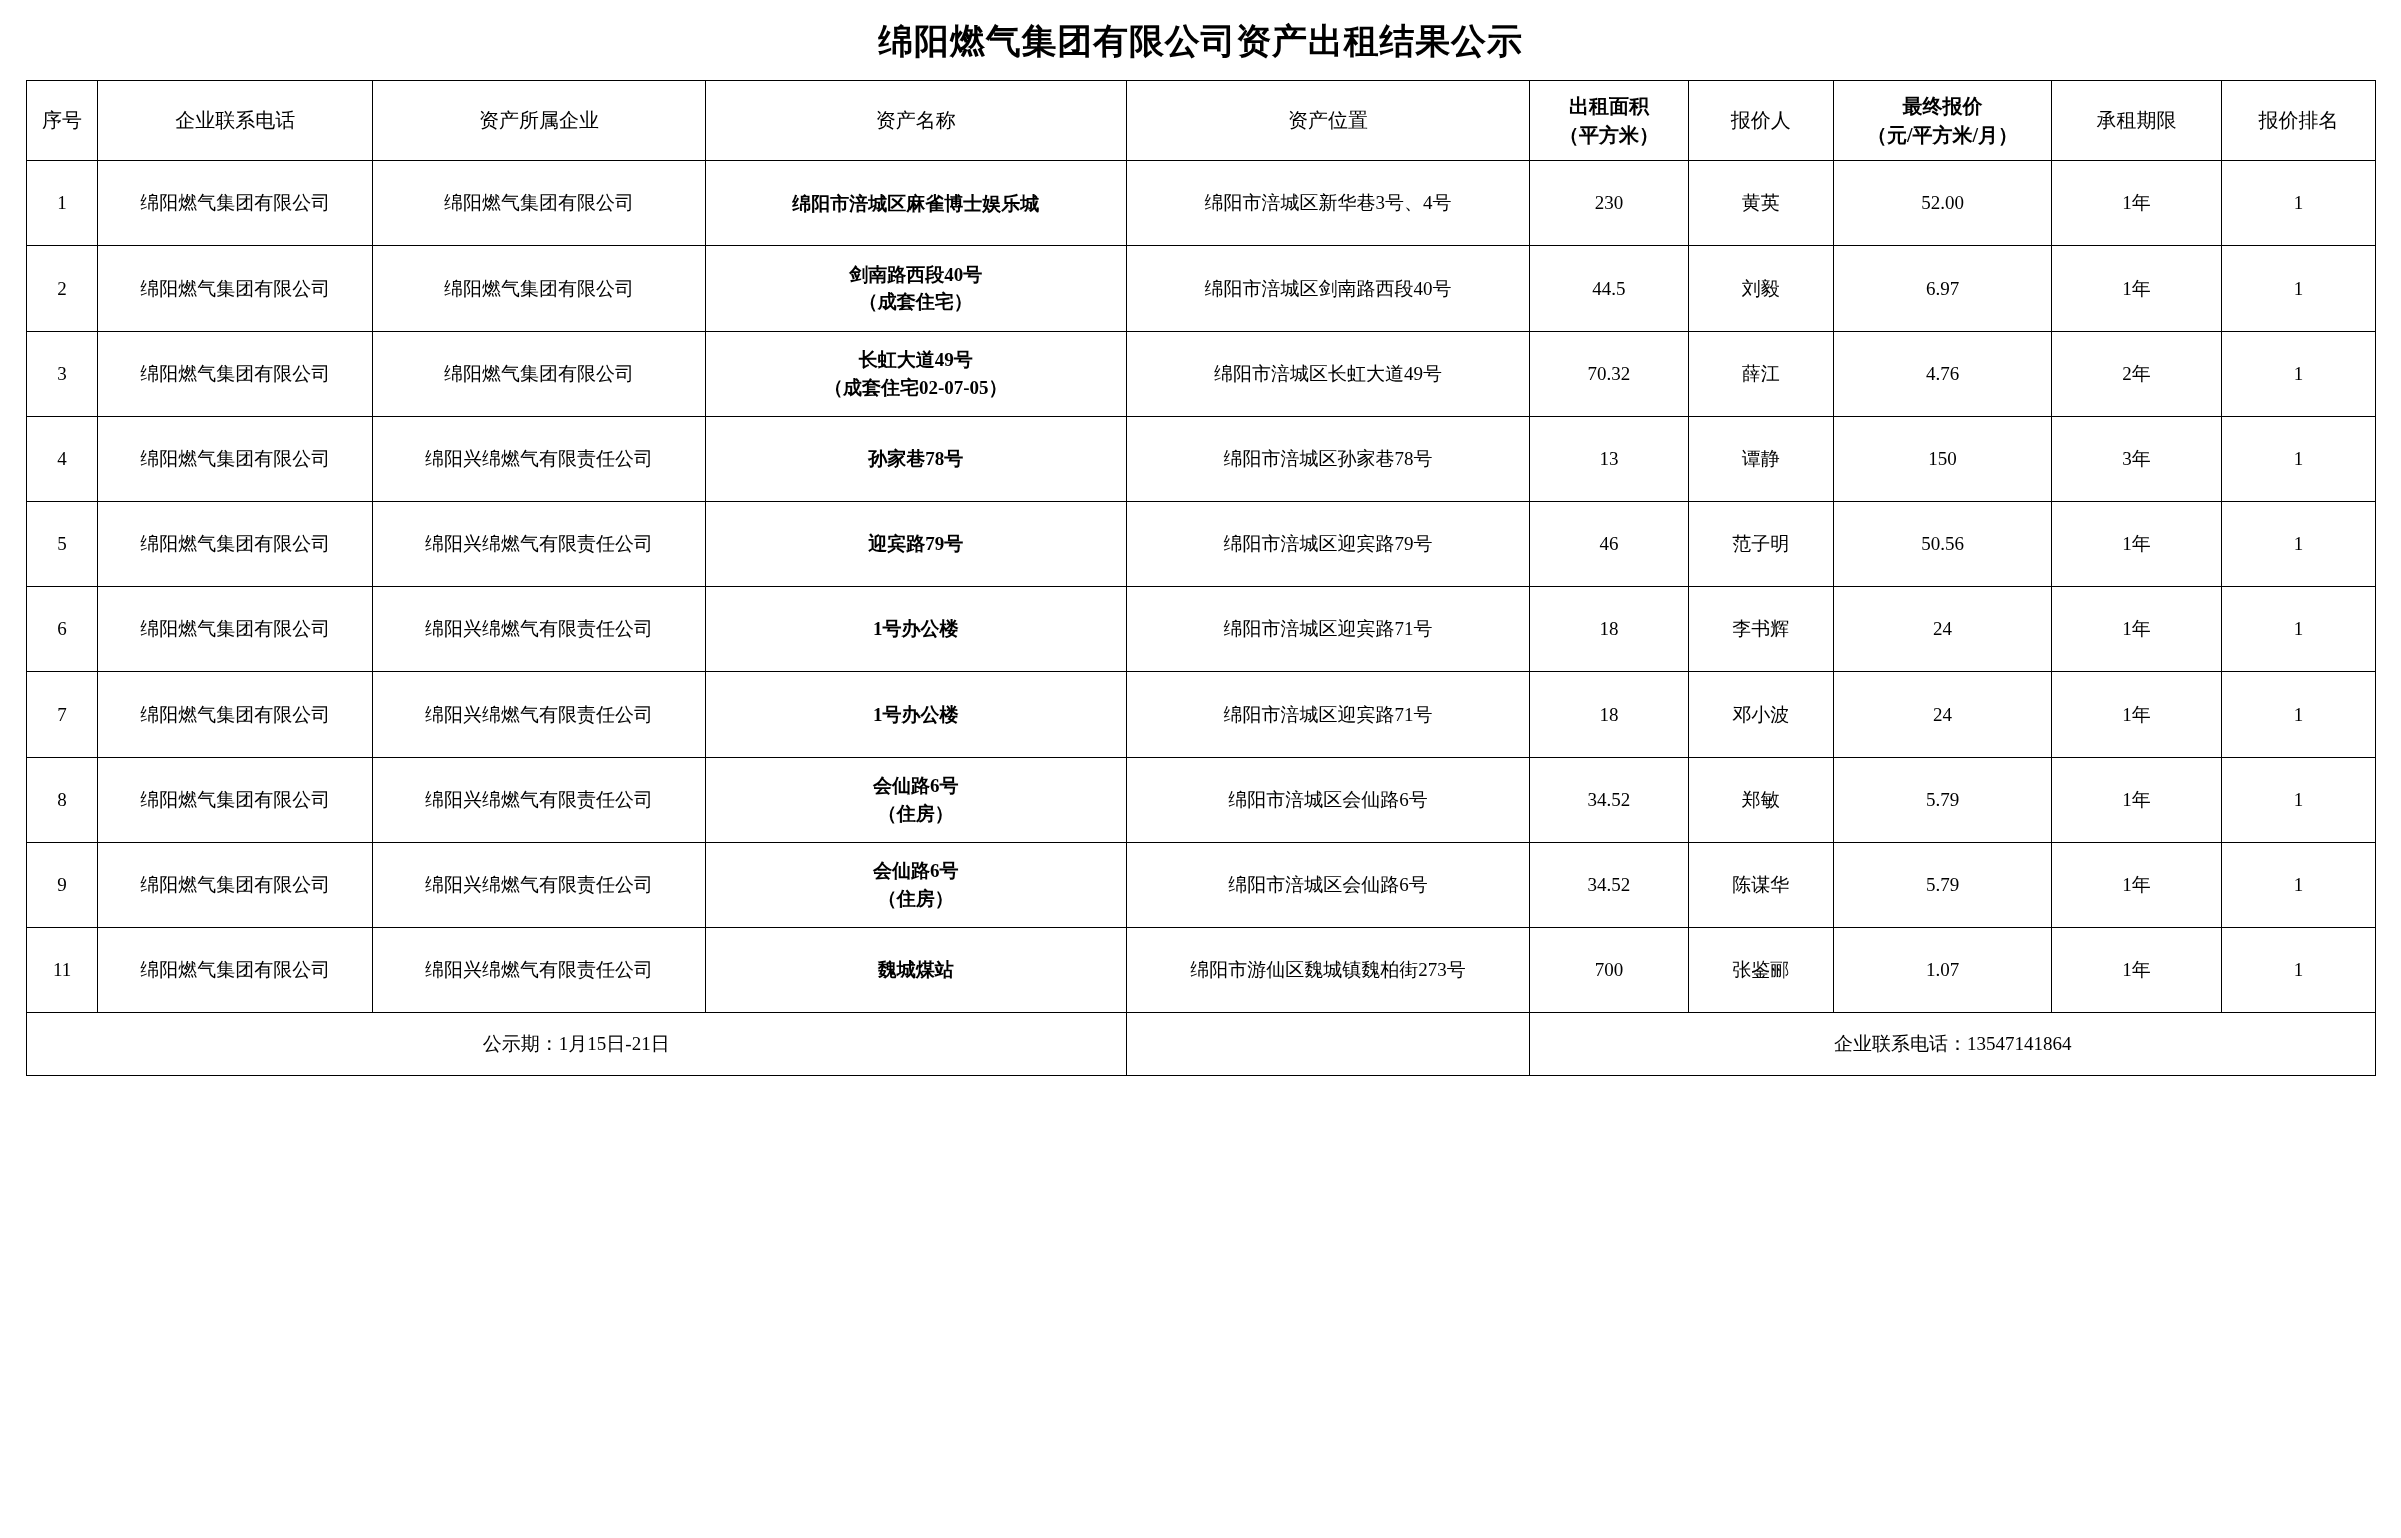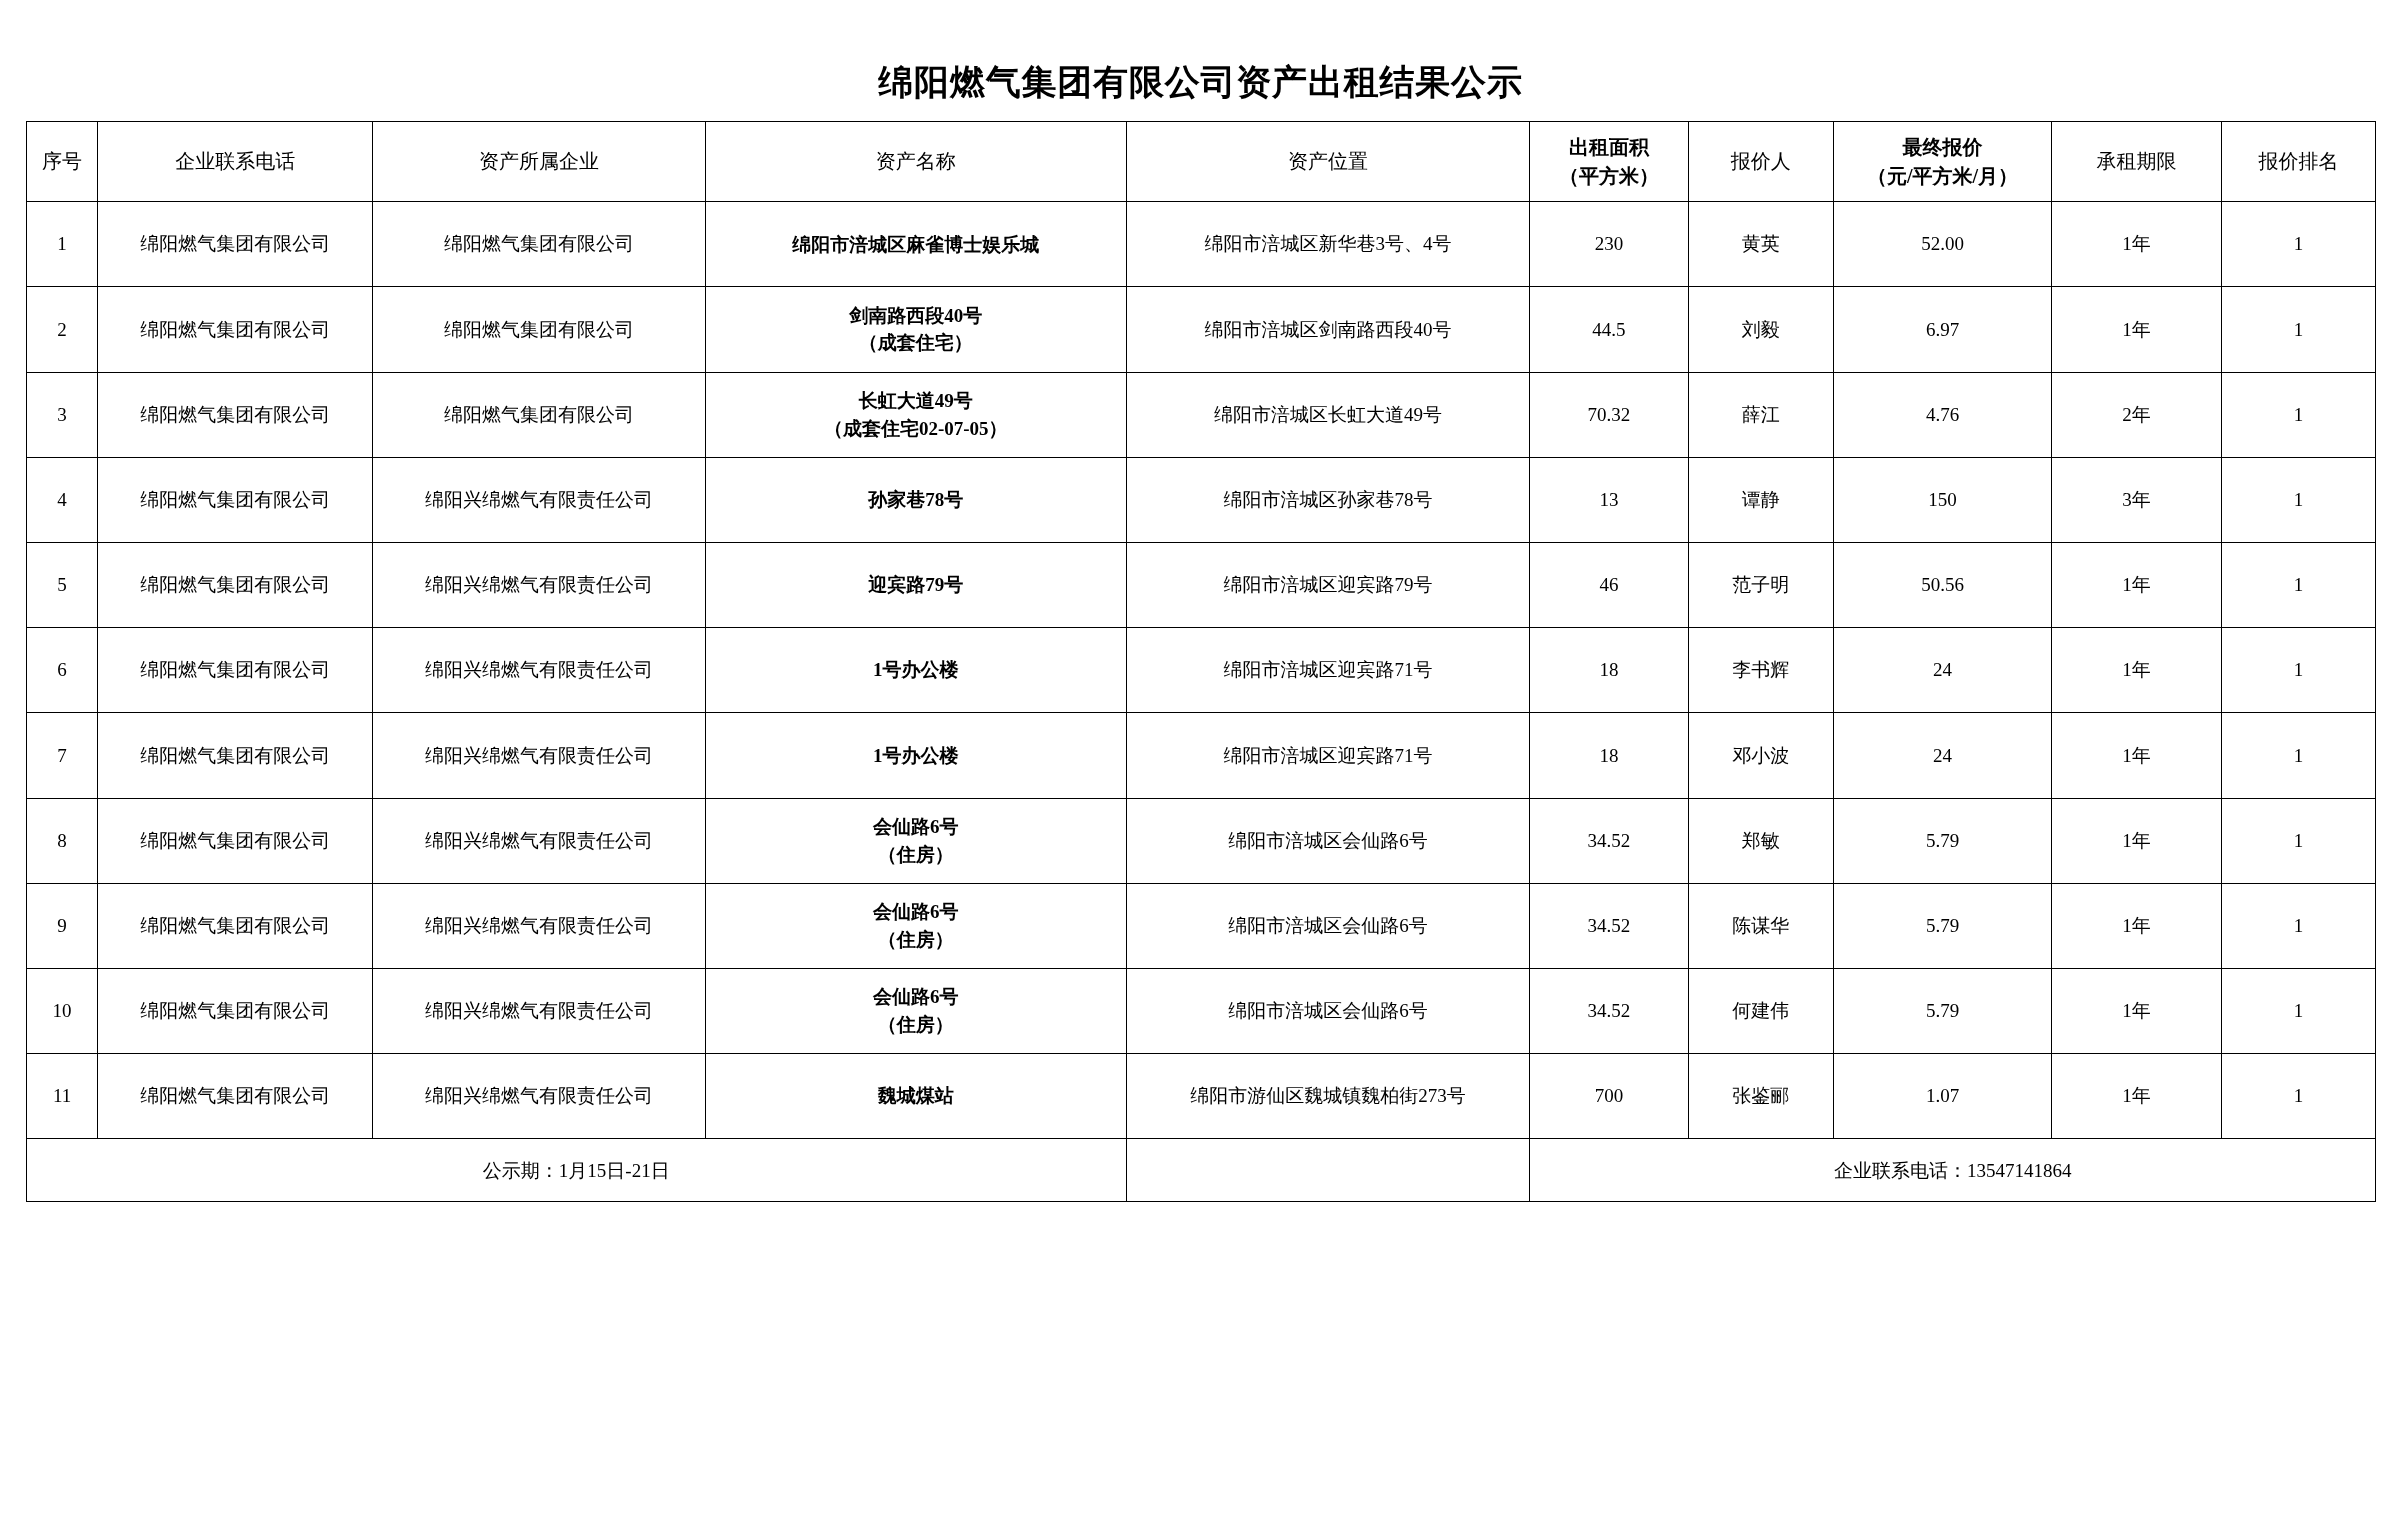--- a/index.html
+++ b/index.html
@@ -23,21 +23,20 @@
   }
   .doc-title {
     text-align: center;
     font-family: "Liberation Sans", "DejaVu Sans", sans-serif;
     font-weight: bold;
     font-size: 35px;
     letter-spacing: 0.8px;
     padding-top: 20px;
     padding-bottom: 18px;
     line-height: 1.2;
-    margin-top: 41px;
   }
   table.main {
     border-collapse: collapse;
     width: 2350px;
     table-layout: fixed;
   }
   table.main th, table.main td {
     border: 1.1px solid #000000;
     text-align: center;
     vertical-align: middle;
@@ -250,35 +249,20 @@
           <span class="two-line">（住房）</span>
         </td>
         <td>绵阳市涪城区会仙路6号</td>
         <td class="area">34.52</td>
         <td>陈谋华</td>
         <td class="price">5.79</td>
         <td class="term">1年</td>
         <td class="rank">1</td>
       </tr>
       <tr>
-        <td class="num">10</td>
-        <td>绵阳燃气集团有限公司</td>
-        <td>绵阳兴绵燃气有限责任公司</td>
-        <td>
-          <span class="two-line">会仙路6号</span>
-          <span class="two-line">（住房）</span>
-        </td>
-        <td>绵阳市涪城区会仙路6号</td>
-        <td class="area">34.52</td>
-        <td>何建伟</td>
-        <td class="price">5.79</td>
-        <td class="term">1年</td>
-        <td class="rank">1</td>
-      </tr>
-      <tr>
         <td class="num">11</td>
         <td>绵阳燃气集团有限公司</td>
         <td>绵阳兴绵燃气有限责任公司</td>
         <td>
           <span class="two-line">魏城煤站</span>
         </td>
         <td>绵阳市游仙区魏城镇魏柏街273号</td>
         <td class="area">700</td>
         <td>张鉴郦</td>
         <td class="price">1.07</td>

